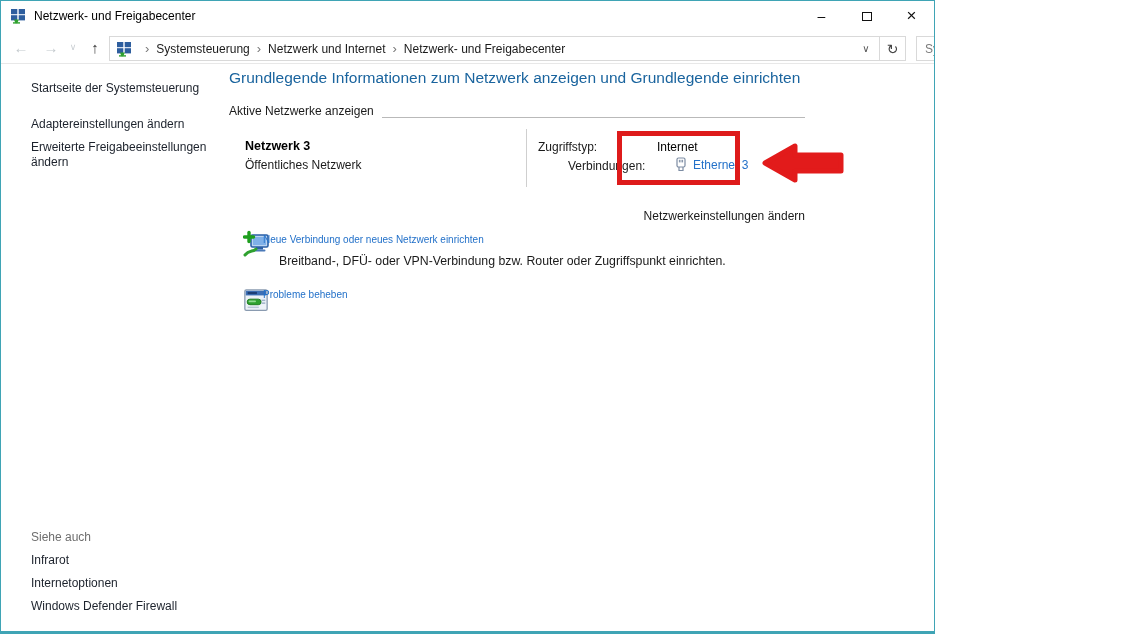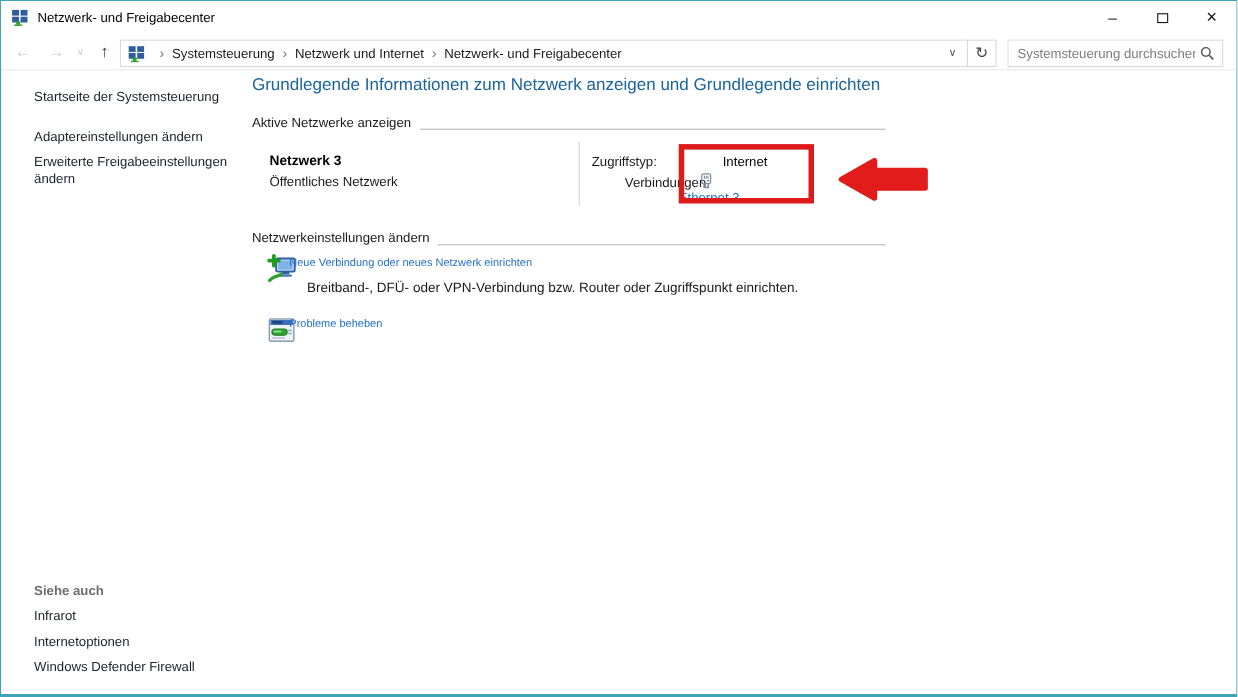--- a/index.html
+++ b/index.html
@@ -1,18 +1,18 @@
 <!DOCTYPE html>
 <html lang="de"><head>
 <meta charset="utf-8">
 <style>
   * { margin:0; padding:0; box-sizing:border-box; }
   html,body { width:1125px; height:634px; font-family:"Liberation Sans","DejaVu Sans",sans-serif; background:#fff; }
   #window {
-    position:relative; width:1125px; height:634px; background:#ffffff;
+    position:relative; width:935px; height:634px; background:#ffffff;
     border:1px solid #3FA4B5; border-bottom-width:3px; overflow:hidden;
     font-size:12px; color:#1a1a1a;
   }
 
   
   .titlebar { position:absolute; left:0; top:0; right:0; height:30px; background:#fff; }
   .titlebar .app-icon { position:absolute; left:9px; top:7px; width:16px; height:16px; }
   .titlebar .title { position:absolute; left:33px; top:0; line-height:30px; font-size:12px; color:#000; }
   .win-controls { position:absolute; right:0; top:0; height:30px; display:flex; }
   .win-btn { width:45px; height:30px; display:flex; align-items:center; justify-content:center; color:#111; font-size:14px; cursor:default; }
@@ -51,30 +51,30 @@
   
   .side-link { position:absolute; left:30px; font-size:12px; color:#1c222c; cursor:pointer; line-height:15px; }
   .side-head { position:absolute; left:30px; font-size:12px; color:#6e6e6e; }
 
   
   .main-heading { position:absolute; left:228px; top:68px; font-size:15.5px; color:#1A649E; }
   .section-row { position:absolute; left:228px; width:576px; display:flex; align-items:flex-end; }
   .section-label { font-size:12px; color:#1a1a1a; white-space:nowrap; }
   .section-rule { flex:1; height:1px; background:#b9b9b9; margin-left:8px; }
   .sec-active { top:103px; }
-  .sec-settings { top:208px; }
+  .sec-settings { top:208px;flex-direction:column; }
 
   .net-name { position:absolute; left:244px; top:138px; font-size:12.5px; font-weight:bold; color:#000; }
   .net-type { position:absolute; left:244px; top:157px; font-size:12px; color:#1a1a1a; }
   .net-divider { position:absolute; left:525px; top:128px; width:1px; height:58px; background:#cfcfcf; }
   .net-label { position:absolute; left:537px; font-size:12px; color:#1a1a1a; }
   .lbl-access { top:139px; }
   .lbl-conn { top:158px;margin-left:30px; }
   .val-access { position:absolute; left:656px; top:139px; font-size:12px; color:#000; }
-  .conn-row { position:absolute; left:616px; top:156px; display:flex; align-items:center;flex-direction:column; }
+  .conn-row { position:absolute; left:674px; top:156px; display:flex; align-items:center; }
   .eth-icon { width:12px; height:16px; margin-right:6px; }
   .link { color:#2371C9; font-size:12px; text-decoration:none; cursor:pointer; }
 
   .red-box { position:absolute; left:616px; top:130px; width:123px; height:54px; border:5px solid #DE1B1B; }
   .red-arrow { position:absolute; left:760px; top:140px; width:88px; height:44px; }
 
   .task-icon { position:absolute; left:242px; width:28px; height:28px; cursor:pointer; }
   .task-title { position:absolute; left:262px; font-size:10px; }
   .task-desc { position:absolute; left:278px; font-size:12.3px; color:#1a1a1a; max-width:500px; line-height:17px; }
   .t1-icon { top:229px; } .t1-title { top:233px; } .t1-desc { top:252px; }
@@ -149,21 +149,21 @@
     <svg class="search-icon" width="13" height="13" viewBox="0 0 13 13">
       <circle cx="5.2" cy="5.2" r="3.9" fill="none" stroke="#555" stroke-width="1.3"></circle>
       <line x1="8.2" y1="8.2" x2="12" y2="12" stroke="#555" stroke-width="1.5"></line>
     </svg>
   </div>
 
   <div class="side-link" style="top:80px;">Startseite der Systemsteuerung</div>
   <div class="side-link" style="top:116px;">Adaptereinstellungen ändern</div>
   <div class="side-link" style="top:139px; width:180px;">Erweiterte Freigabeeinstellungen ändern</div>
 
-  <div class="side-head" style="top:529px;font-weight:bold;">Siehe auch</div>
+  <div class="side-head" style="top:529px;">Siehe auch</div>
   <div class="side-link" style="top:552px;">Infrarot</div>
   <div class="side-link" style="top:575px;">Internetoptionen</div>
   <div class="side-link" style="top:598px;">Windows Defender Firewall</div>
 
   <div class="main-heading">Grundlegende Informationen zum Netzwerk anzeigen und Grundlegende einrichten</div>
 
   <div class="section-row sec-active">
     <span class="section-label">Aktive Netzwerke anzeigen</span>
     <span class="section-rule"></span>
   </div>

